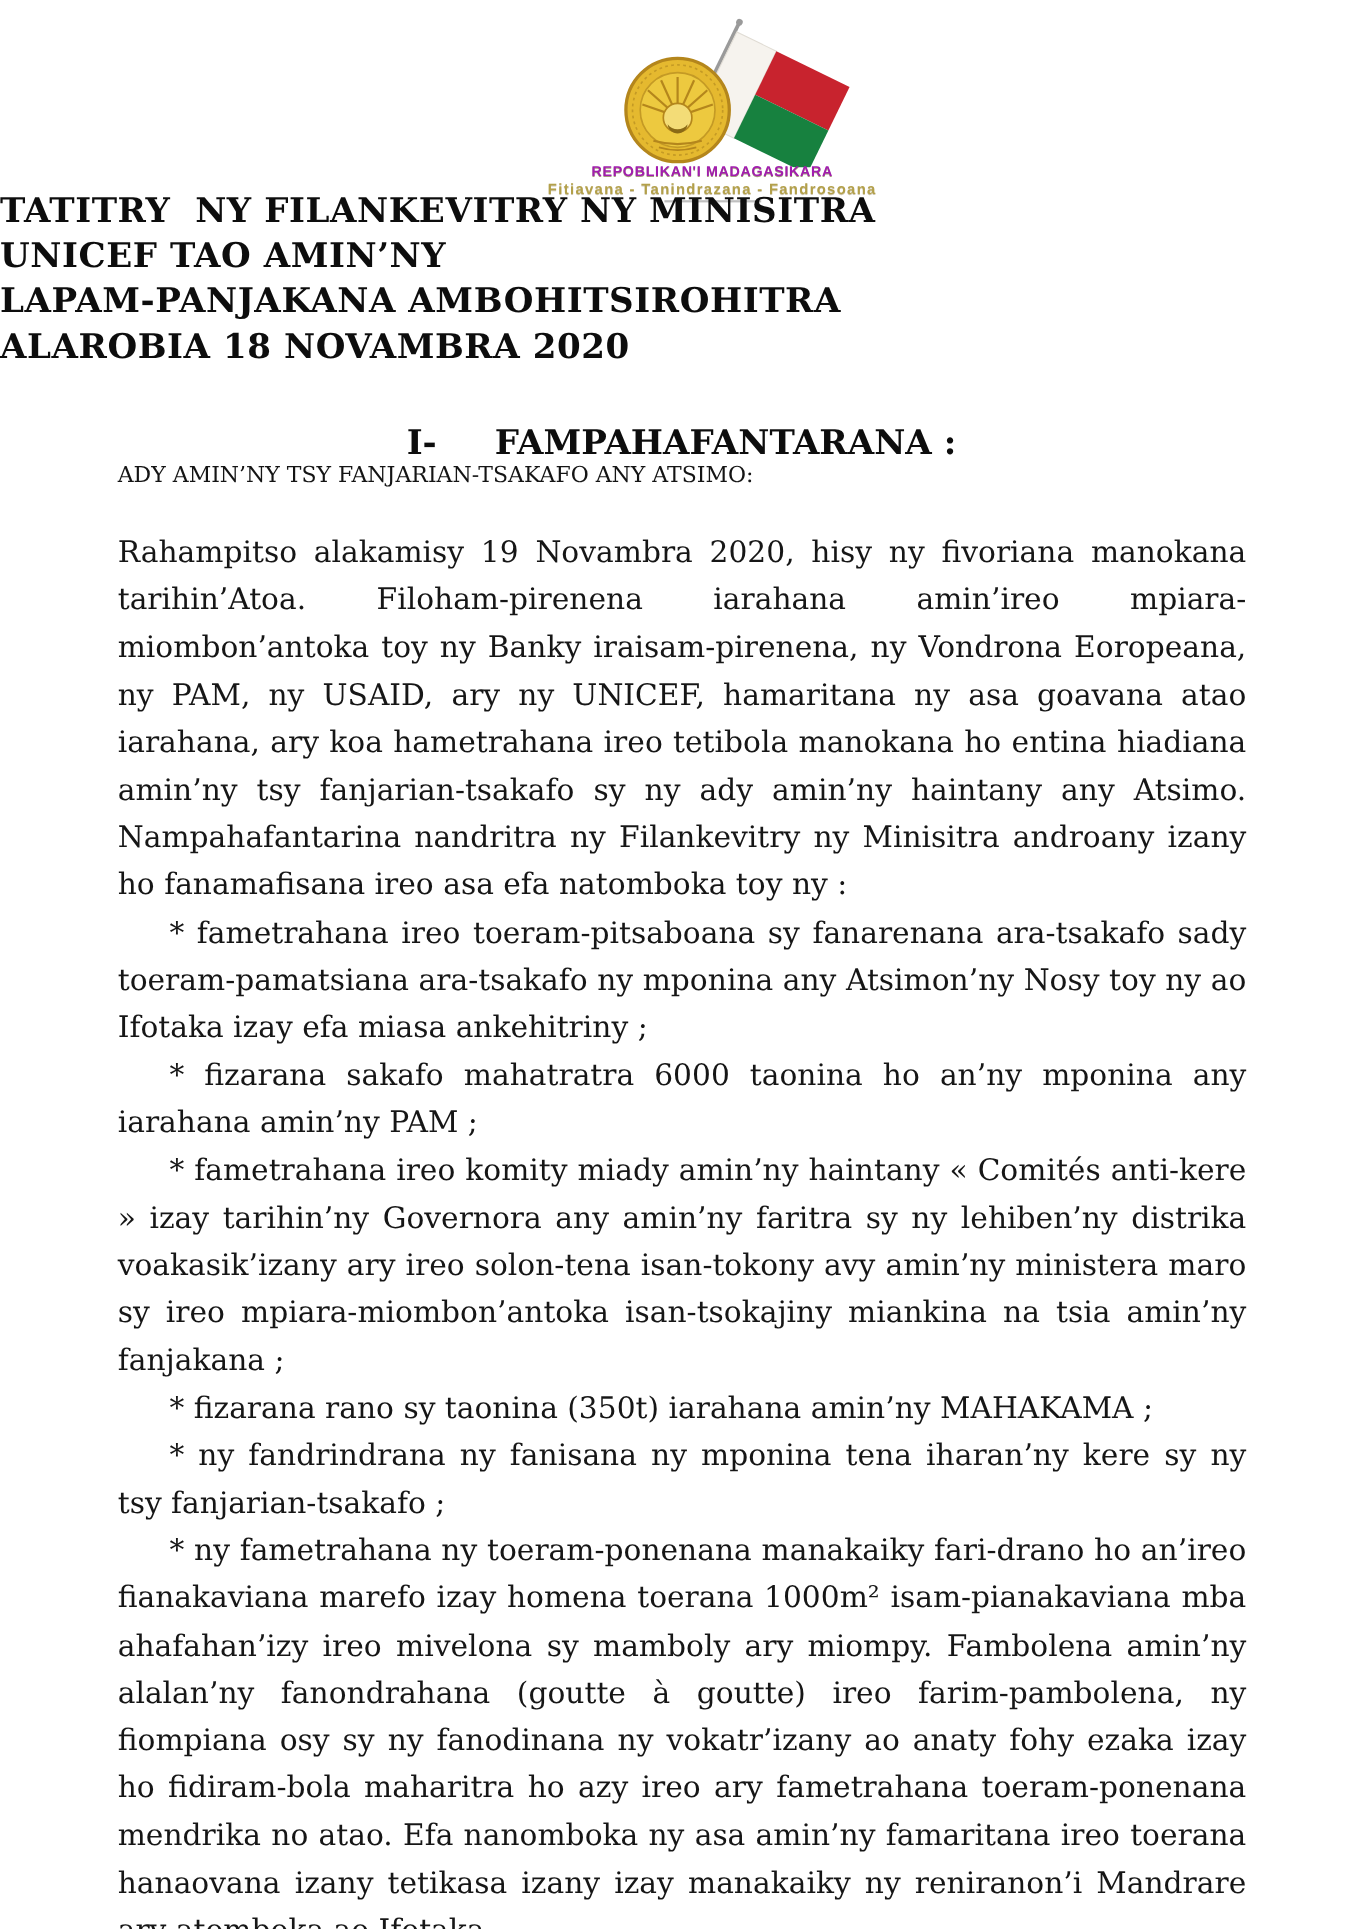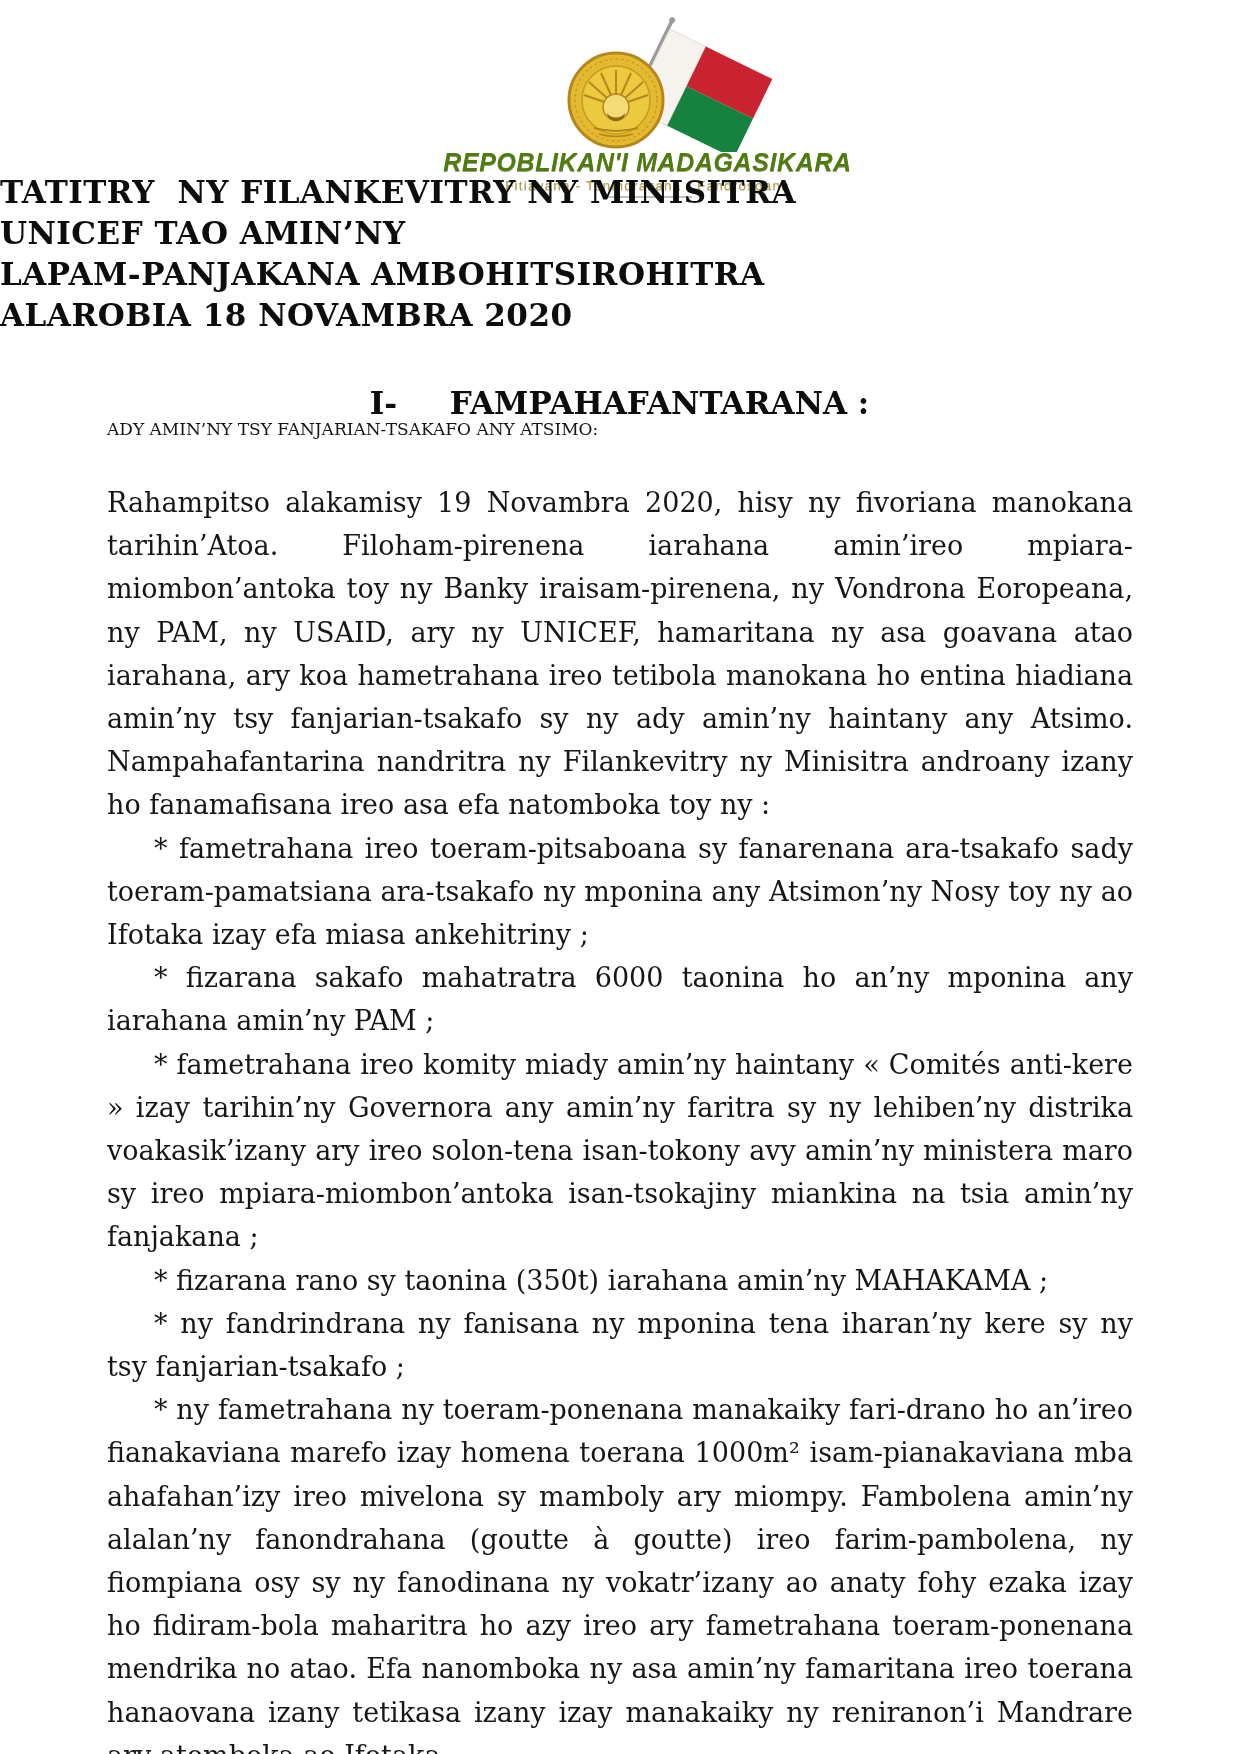--- a/index.html
+++ b/index.html
@@ -15,34 +15,34 @@
 
   
   .logo-wrap {
     position:absolute; top:10px; left:0; width:100%;
     display:flex; flex-direction:column; align-items:center;
     transform:translateX(28px);
   }
   .emblem-svg { display:block; }
   .wordmark {
     font-family:"Liberation Sans", sans-serif;
-    font-weight:bold; font-size:25px; letter-spacing:0.6px;
-    color:#4d7c0f;
+    font-weight:bold; font-size:13px; letter-spacing:0.6px;
+    color:#a21caf;
     text-shadow:0 1px 0 rgba(90,75,20,0.55);
     margin-top:-4px;
     white-space:nowrap;
-    font-style:italic;
   }
   .motto {
     font-family:"Liberation Sans", sans-serif;
     font-size:13.5px; letter-spacing:1.2px;
     color:#b3a04a;
     text-shadow:0 1px 0 rgba(120,100,40,0.35);
     margin-top:1px;
     white-space:nowrap;
+    font-weight:bold;
   }
   .motto-divider {
     width:88px; height:2px; background:#bfbfbf; margin-top:3px;
   }
 
   
   .doc-title {
     position:absolute; top:172px; left:0; width:100%;
     font-weight:bold; font-size:31px; line-height:41px;
     letter-spacing:0.5px; color:#0d0d0d;
@@ -53,21 +53,21 @@
   .section-heading {
     position:absolute; top:349px; left:0; width:100%;
     text-align:center; font-weight:bold; font-size:31px; color:#0d0d0d;
   }
   .section-heading .numeral { display:inline-block; }
   .section-heading .label { display:inline-block; margin-left:42px; white-space:pre-wrap;margin-top:36px; }
 
   
   .subheading {
     position:absolute; top:419px; left:107px;
-    font-size:17px; color:#141414;
+    font-size:20px; color:#141414;
     white-space:nowrap;
   }
 
   
   .content {
     position:absolute; top:481px; left:107px; width:1026px;
     font-size:27px; line-height:43.2px;
     text-align:justify;
     color:#161616;
   }

